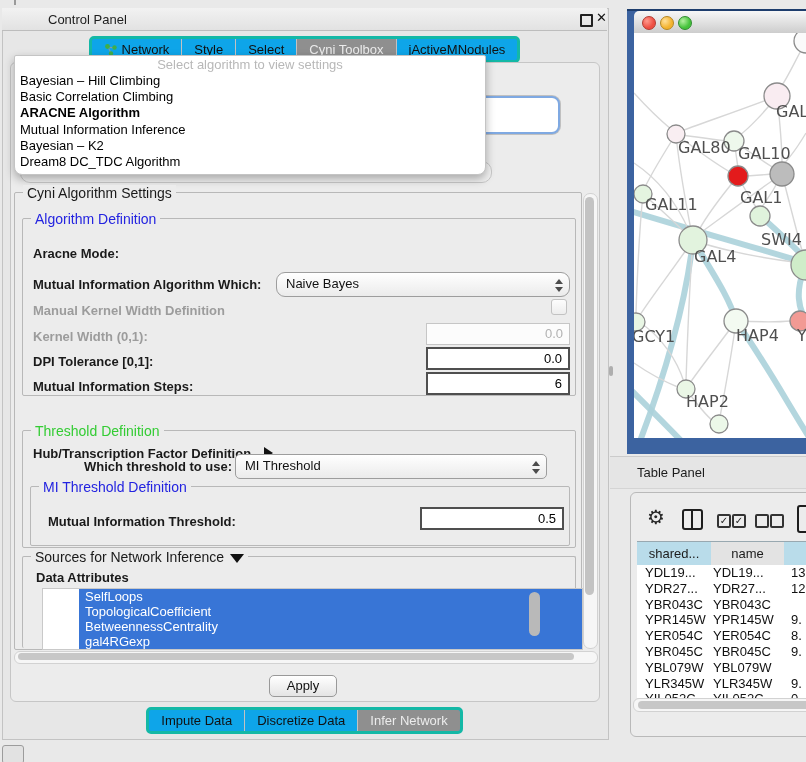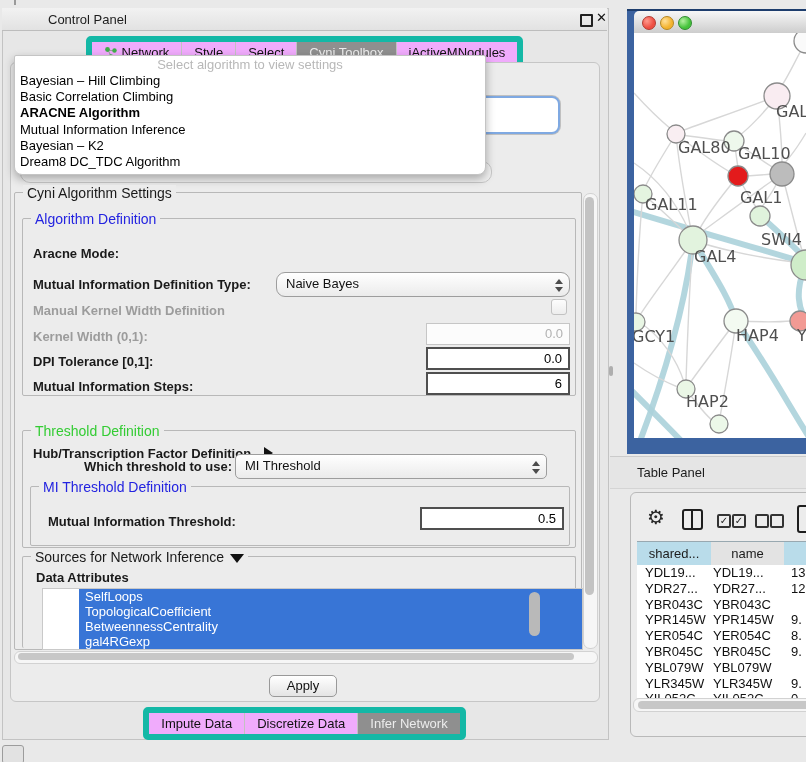--- a/index.html
+++ b/index.html
@@ -7,21 +7,21 @@
   .stage{position:relative;width:806px;height:762px;background:#e9e9e9;overflow:hidden;}
   .abs{position:absolute;}
   
   .cp-frame{left:2px;top:8px;width:605px;height:730px;background:#e7e7e7;border:1px solid #c3c3c3;}
   .cp-titlebar{left:2px;top:8px;width:605px;height:22px;border-bottom:1px solid #bdbdbd;
     background:linear-gradient(#f2f2f2,#e2e2e2);}
   .cp-title{position:absolute;left:10px;top:4px;font-size:13px;color:#1c1c1c;margin-left:36px;}
   .icon-float{position:absolute;left:578px;top:6px;width:9px;height:9px;border:2px solid #222;border-radius:1px;}
   .icon-close{position:absolute;left:594px;top:2px;font-size:13px;font-weight:bold;color:#111;}
   .tabs-row{left:2px;top:36px;width:605px;height:23px;display:flex;justify-content:center;}
-  .seg{display:flex;border:6px solid #14b8a6;border-radius:5px;overflow:hidden;background:#f0abfc;height:21px;}
+  .seg{display:flex;border:3px solid #14b8a6;border-radius:5px;overflow:hidden;background:#0ea5e9;height:21px;}
   .seg .tab{display:flex;align-items:center;padding:0 12px;font-size:13px;color:#111;border-left:1px solid #c2c2c2;white-space:nowrap;}
   .seg .tab:first-child{border-left:none;}
   .seg .tab.sel{background:#8f8f8f;color:#ececec;}
   .tab-ic{margin-right:5px;display:inline-flex;}
   .cp-main{left:10px;top:62px;width:588px;height:638px;background:#ececec;border:1px solid #c6c6c6;border-radius:6px;}
   
   .rem-combo{left:300px;top:96px;width:256px;height:34px;background:#fff;border:2px solid #7fa9e2;border-radius:8px;box-shadow:0 0 0 1px #c0c0c0;}
   .rem-bar{left:20px;top:161px;width:470px;height:20px;background:#f1f1f1;border:1px solid #c8c8c8;border-radius:10px;}
   
   .popup{left:14px;top:55px;width:470px;height:118px;background:#fff;border:1px solid #c4c4c4;
@@ -148,21 +148,21 @@
   </div>
 
   <div class="group" style="left:14px;top:192px;width:566px;height:456px;">
     <span class="gtitle black">Cyni Algorithm Settings</span>
   </div>
 
   <div class="group" style="left:22px;top:218px;width:552px;height:176px;">
     <span class="gtitle blue">Algorithm Definition</span>
   </div>
   <span class="lbl" style="left:33px;top:246px;">Aracne Mode:</span>
-  <span class="lbl" style="left:33px;top:277px;">Mutual Information Definition Type:</span>
+  <span class="lbl" style="left:33px;top:277px;">Mutual Information Algorithm Which:</span>
   <div class="combo" style="left:276px;top:272px;width:292px;height:23px;border-radius:9px;">
     <span class="val">Naive Bayes</span>
     <span class="arr">
         <i class="up"></i>
         <i class="dn"></i>
       </span>
   </div>
   <span class="lbl dis" style="left:33px;top:303px;">Manual Kernel Width Definition</span>
   <span class="checkbox" style="left:551px;top:299px;"></span>
   <span class="lbl dis" style="left:33px;top:329px;">Kernel Width (0,1):</span>

